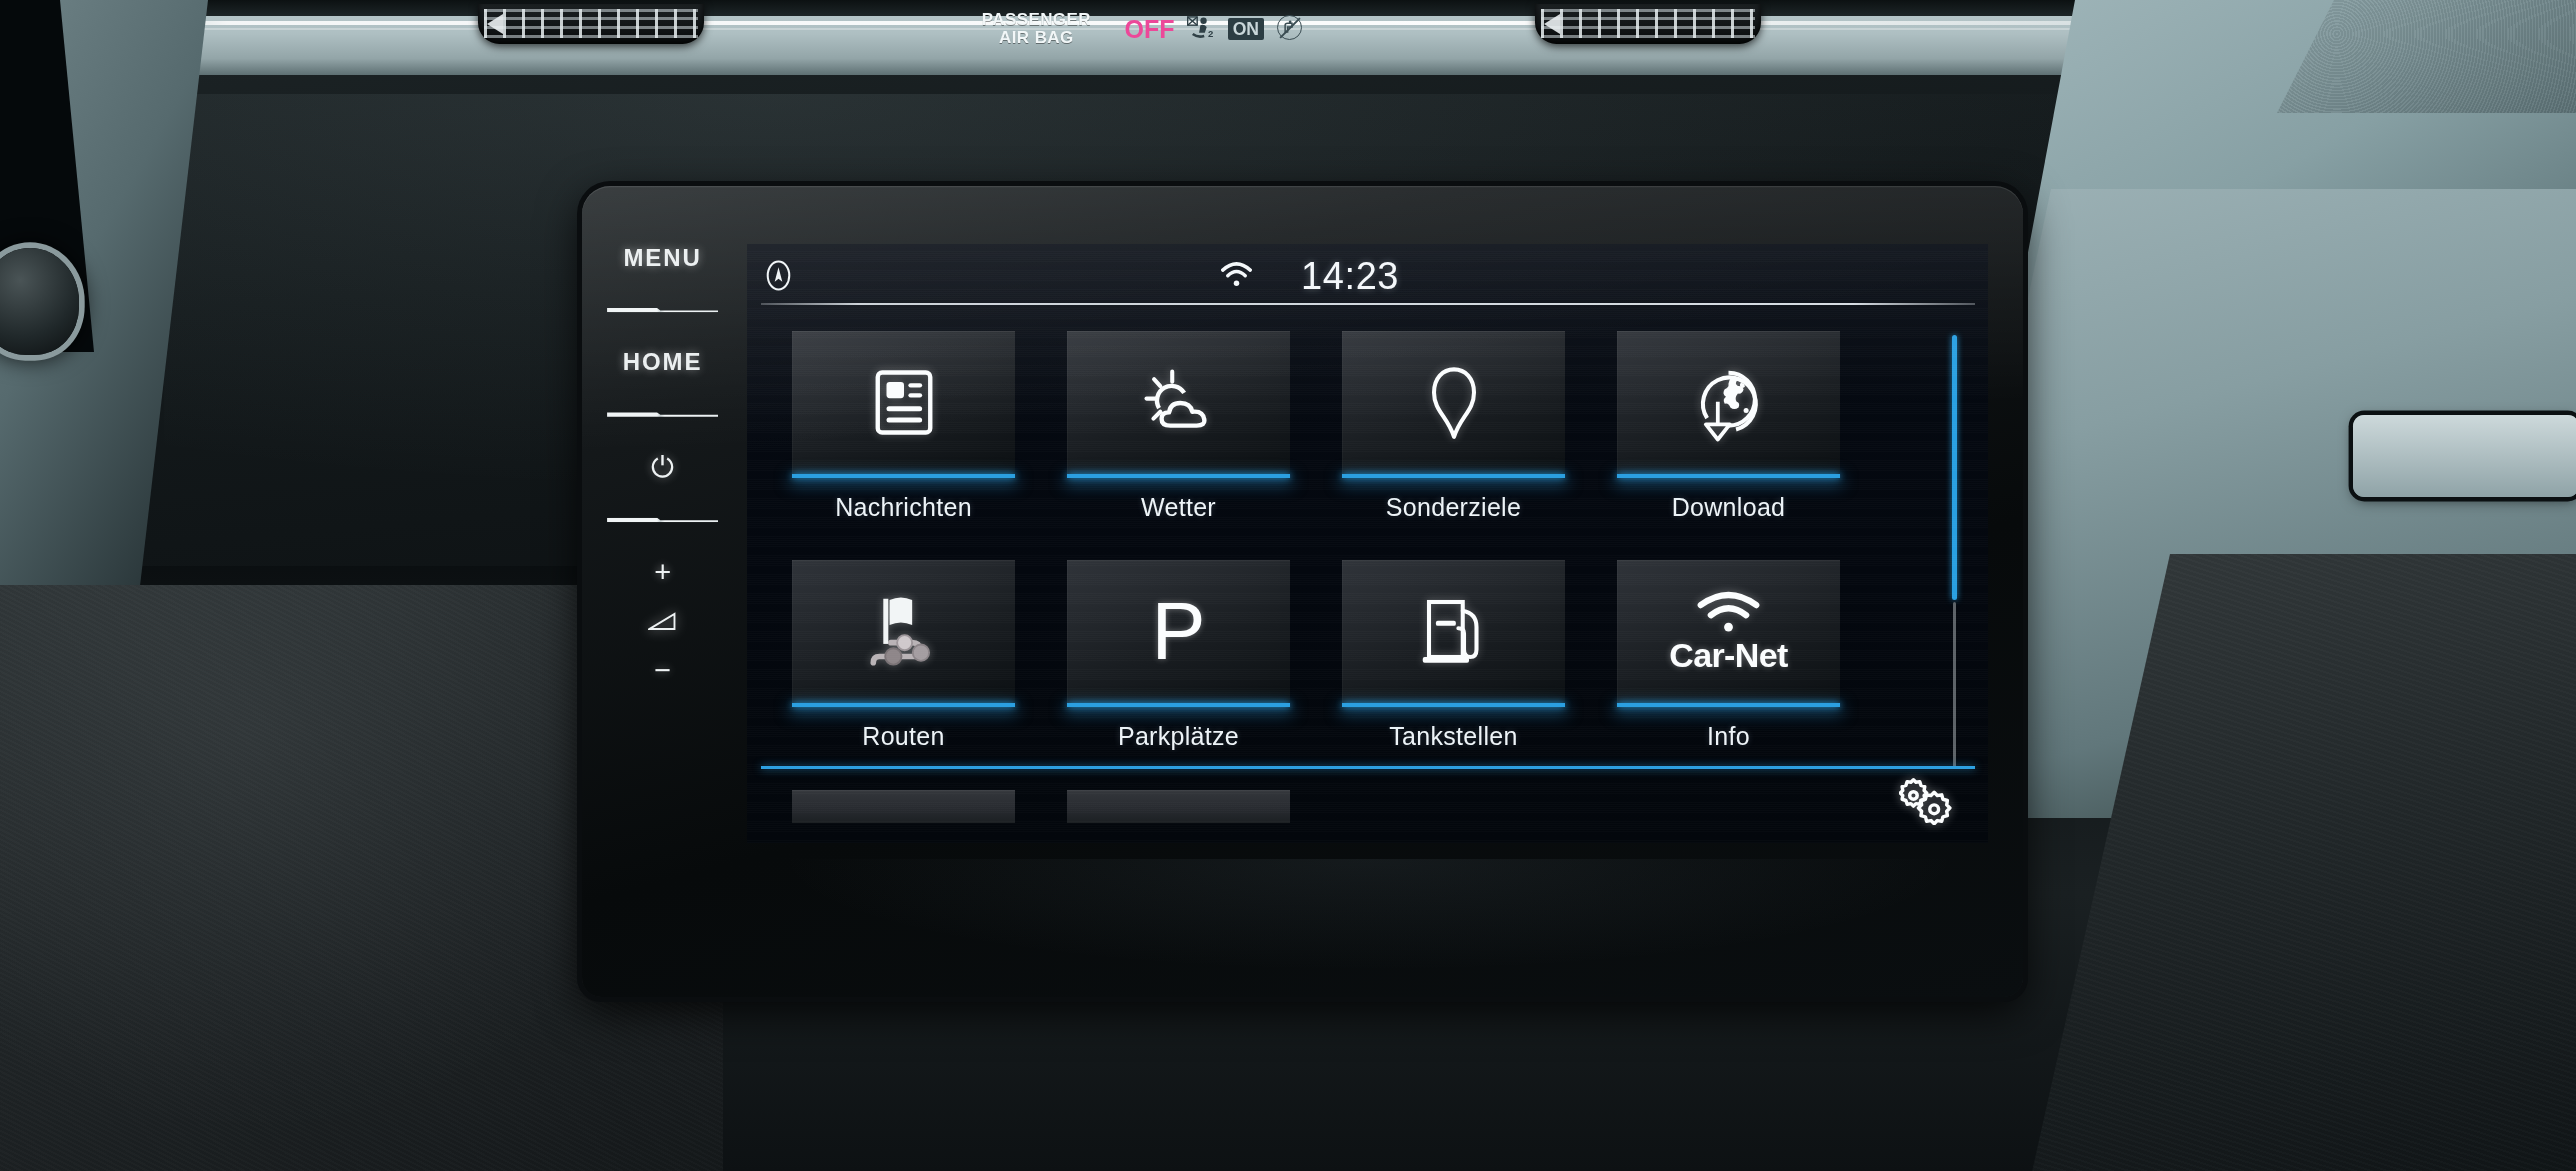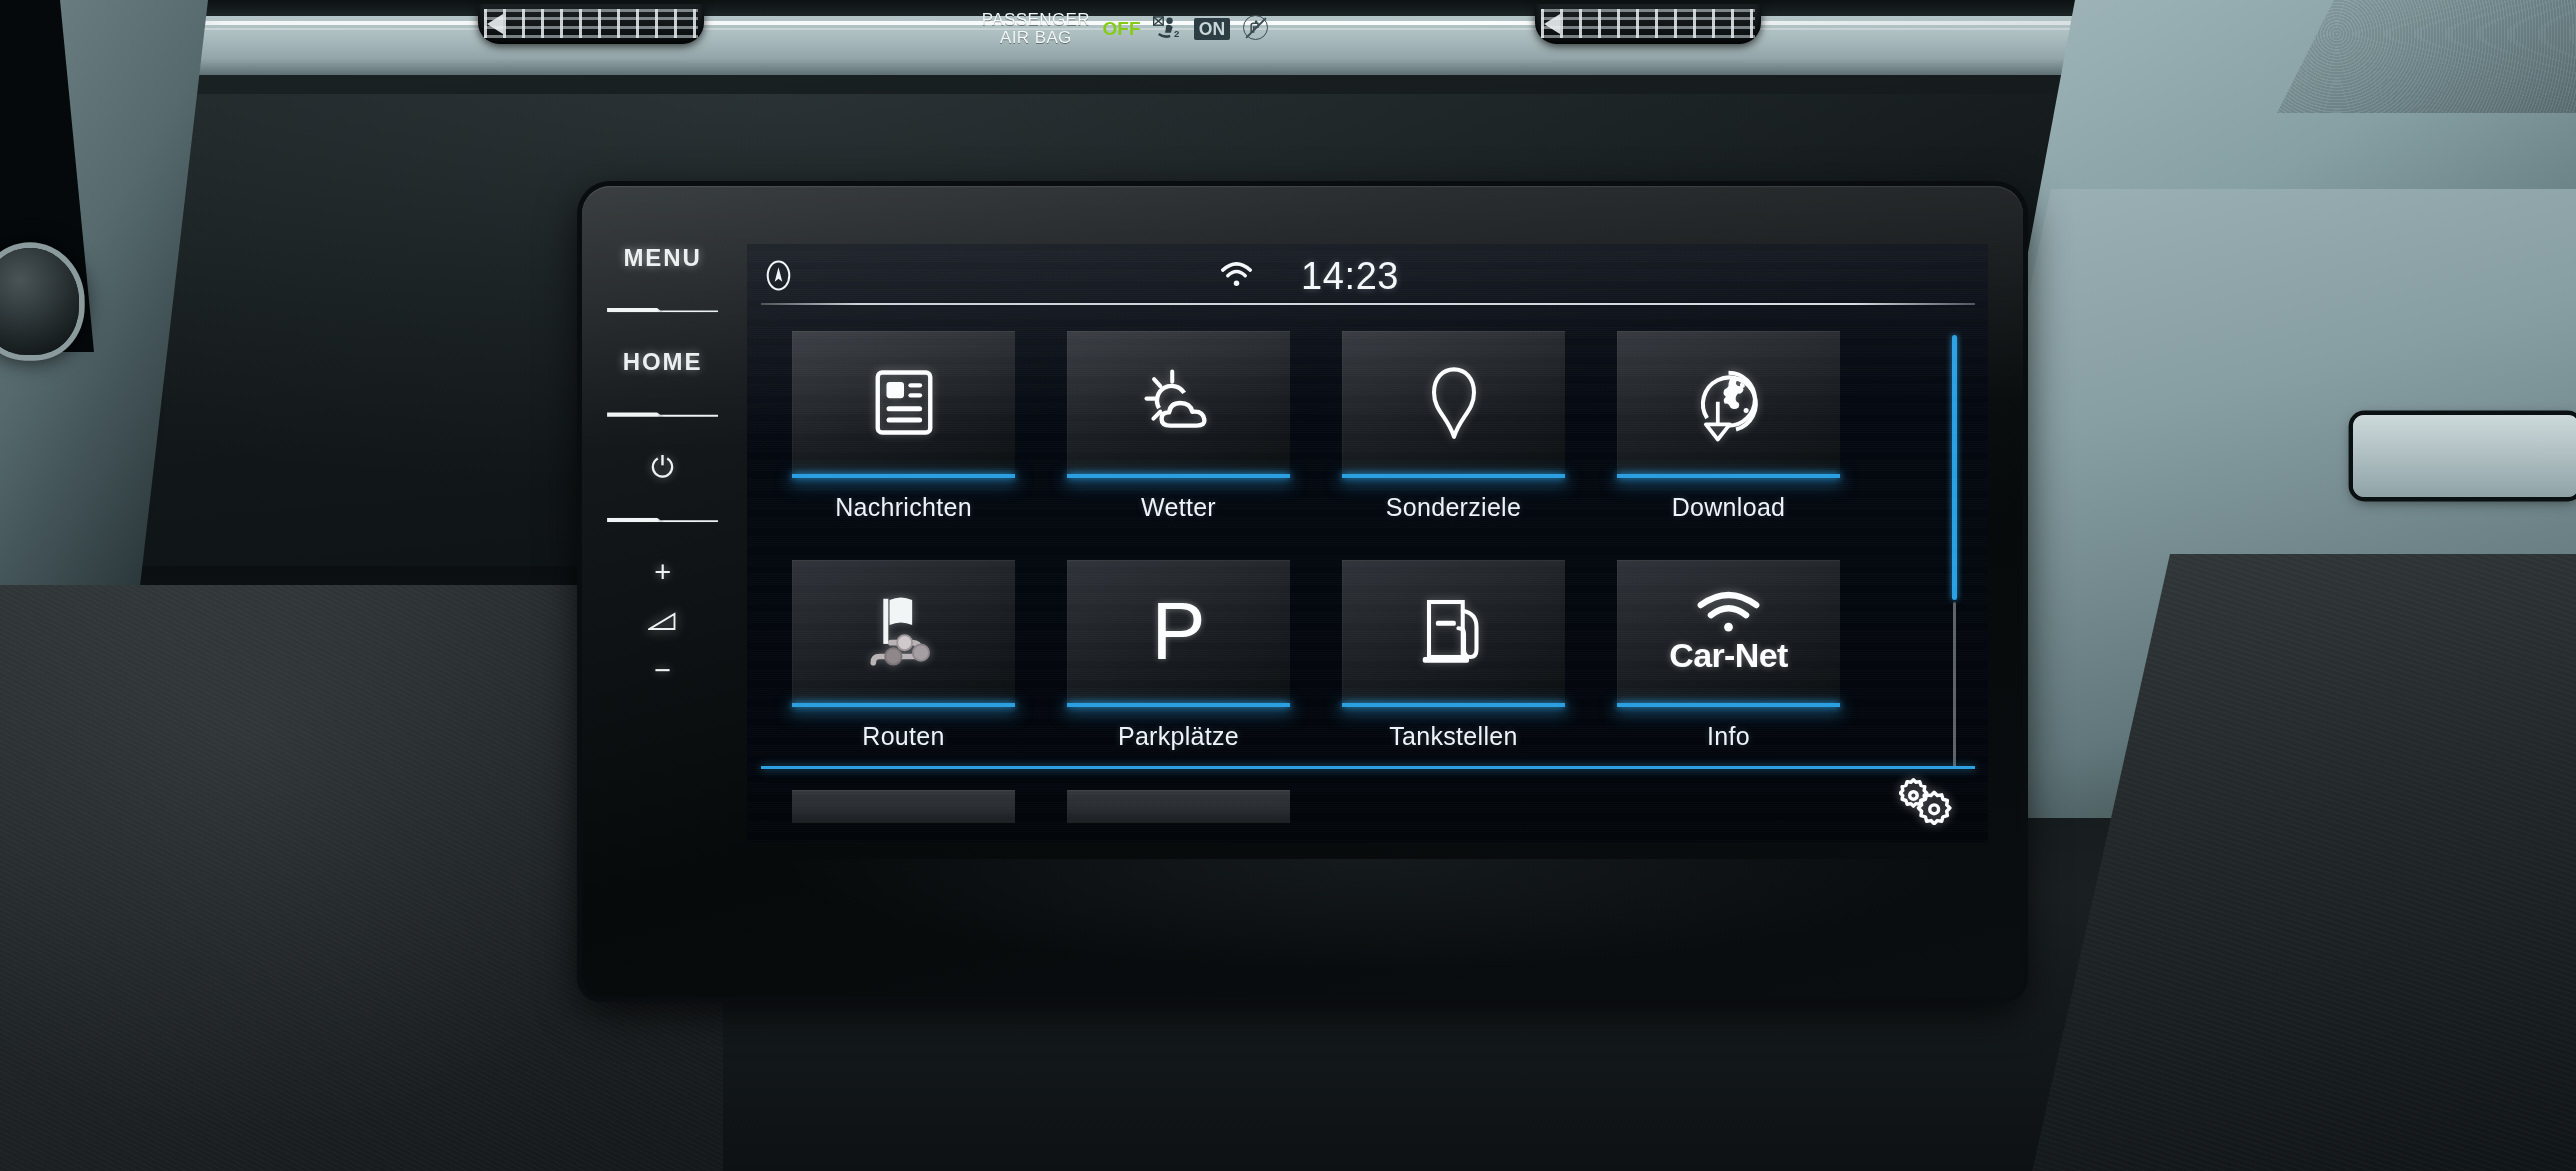--- a/index.html
+++ b/index.html
@@ -123,23 +123,23 @@
     border-right:16.4px solid rgba(235,240,242,.9);
   }
   #vent1 { left:478px; width:226px; }
   #vent2 { left:1535px; width:226px; }
 
   .airbag-plate {
     position:absolute; left:978px; top:0px; width:440px; height:58px;
     display:flex; align-items:center; gap:12.6px;
     padding-left:3.8px;
   }
-  .ab-text { color:#f2f7f8; font-size:17px; font-weight:normal; line-height:1.06;
+  .ab-text { color:#f2f7f8; font-size:17px; font-weight:bold; line-height:1.06;
              letter-spacing:0.4px; text-align:center; text-shadow:0 0.6px 0.6px rgba(0,0,0,.4);}
-  .ab-off { color:#84cc16; font-size:19px; font-weight:bold; }
+  .ab-off { color:#ec4899; font-size:25px; font-weight:bold;margin-left:21px; }
   .ab-on  { color:#c9d6d9; font-size:17.6px; font-weight:bold;
             background:#2c3d43; padding:0.6px 5px; border-radius:1.9px; }
   .ab-icon { width:28px; height:28px; position:relative; }
   .ab-circle { width:25px; height:25px; border:1.9px solid #3a4c52; border-radius:50%;
                position:relative; display:flex; align-items:center; justify-content:center;
                color:#3a4c52; font-size:12.6px; }
   .ab-circle:after { content:""; position:absolute; left:-1.3px; top:10.7px; width:28px; height:1.9px;
                      background:#3a4c52; transform:rotate(-45deg); }
 
   

